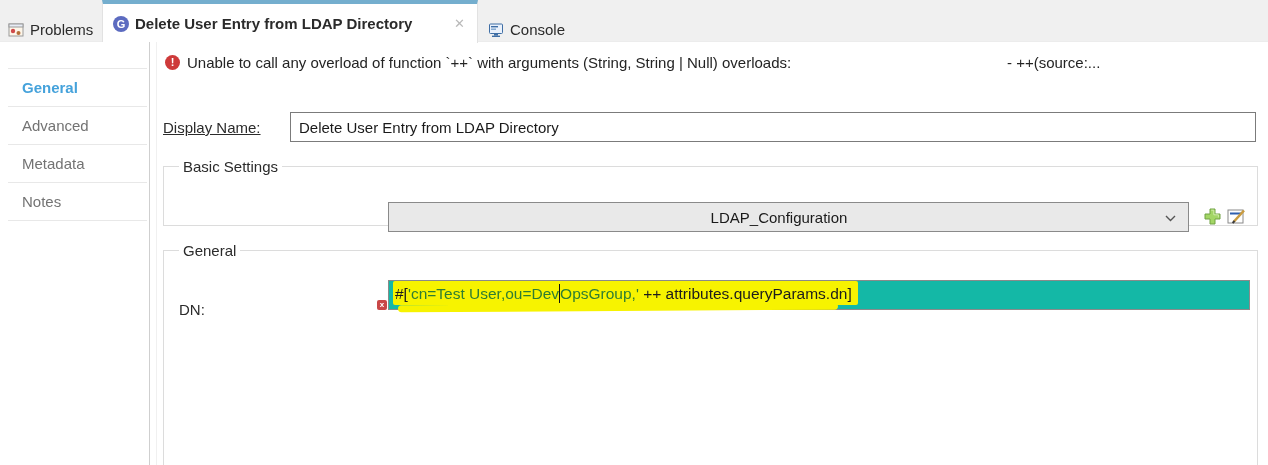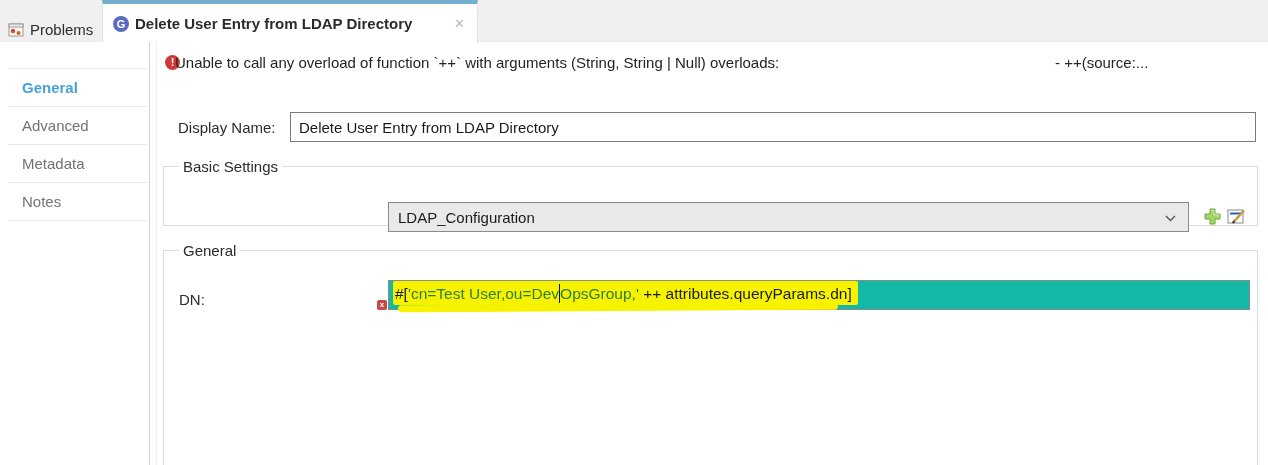--- a/index.html
+++ b/index.html
@@ -34,45 +34,45 @@
   .side-list { margin:26px 2px 0 8px; border-top:1px solid #e8e8e8; }
   .side-item { height:38px; line-height:38px; padding-left:14px;
                border-bottom:1px solid #e8e8e8; color:#737373; cursor:pointer; }
   .side-item.active { color:#45a2db; font-weight:700; }
 
   
   .error-row { position:absolute; left:165px; top:54px; width:1095px; height:20px; }
   .error-icon { position:absolute; left:0; top:1px; width:15px; height:15px;
                 border-radius:50%; background:#ce3a3a; color:#fff; font-size:11px;
                 font-weight:700; text-align:center; line-height:15px; }
-  .error-msg { position:absolute; left:10px; top:0; white-space:nowrap; color:#242424; }
-  .error-detail { position:absolute; left:890px; top:0; white-space:nowrap; color:#242424; }
+  .error-msg { position:absolute; left:22px; top:0; white-space:nowrap; color:#242424; }
+  .error-detail { position:absolute; left:842px; top:0; white-space:nowrap; color:#242424; }
 
   
-  .display-label { position:absolute; left:178px; top:119px; }
+  .display-label { position:absolute; left:163px; top:119px;text-decoration:underline; }
   .display-input { position:absolute; left:290px; top:112px; width:966px; height:30px;
                    border:1px solid #7b7b7b; padding:0 8px; font:inherit; color:#1a1a1a;
                    background:#fff; outline:none; }
 
   
   fieldset.fs { position:absolute; left:163px; width:1095px; margin:0; padding:0;
                 border:1px solid #dcdcdc; }
   .fs-basic   { top:158px; height:68px; }
   .fs-general { top:242px; height:230px; border-bottom:none; }
   fieldset.fs legend { margin-left:15px; padding:0 4px; color:#2b2b2b; }
 
   .cc-label { position:absolute; left:15px; top:33px; white-space:nowrap; }
   .cc-select { position:absolute; left:224px; top:27px; width:801px; height:30px;
                background:#e9e9e9; border:1px solid #8a8a8a; display:flex;
-               align-items:center; padding:0 28px 0 9px; cursor:pointer; color:#1a1a1a; }
+               align-items:center; padding:0 28px 0 9px; cursor:pointer; color:#1a1a1a;justify-content:center; }
   .cc-chevron { position:absolute; right:12px; top:12px; }
   .add-btn  { position:absolute; left:1040px; top:33px; width:17px; height:17px; cursor:pointer; }
   .edit-btn { position:absolute; left:1063px; top:32px; width:20px; height:18px; cursor:pointer; }
 
-  .dn-label { position:absolute; left:15px; top:32px;text-align:center; }
+  .dn-label { position:absolute; left:15px; top:42px;text-align:center; }
   .dn-input { position:absolute; left:224px; top:21px; width:862px; height:30px;
               border:1px solid #8a8a8a; background:#14b8a6; display:flex;
               align-items:flex-start; padding-left:4px; overflow:visible; cursor:text; }
   .dn-badge { position:absolute; left:213px; top:41px; width:10px; height:10px;
               background:#c94747; border-radius:2px; color:#fff; font-size:8px;
               font-weight:700; text-align:center; line-height:10px; }
 
   .marker { position:relative; background:#f7f300; padding:3px 6px 2px 2px;
             white-space:nowrap; font-size:15.5px; border-radius:2px; }
   .marker::after { content:""; position:absolute; left:5px; right:20px; bottom:-6px;
@@ -99,20 +99,30 @@
       </svg>
       <span>Problems</span>
     </div>
 
     <div class="tab tab-active">
       <span class="flow-badge">G</span>
       <span>Delete User Entry from LDAP Directory</span>
       <span class="tab-close">✕</span>
     </div>
 
+    <div class="tab tab-console">
+      <svg class="tab-icon" viewBox="0 0 16 16">
+        <rect x="1.5" y="2" width="13" height="9.5" rx="1" fill="#eaf1fb" stroke="#3f6ea5"></rect>
+        <rect x="3" y="4" width="7" height="1.4" fill="#3f6ea5"></rect>
+        <rect x="3" y="6.5" width="5" height="1.4" fill="#7fa6cf"></rect>
+        <rect x="6" y="12" width="4" height="1.6" fill="#3f6ea5"></rect>
+        <rect x="4" y="13.6" width="8" height="1.4" fill="#3f6ea5"></rect>
+      </svg>
+      <span>Console</span>
+    </div>
   </div>
 
   <div class="sidebar">
     <div class="side-list">
       <div class="side-item active">General</div>
       <div class="side-item">Advanced</div>
       <div class="side-item">Metadata</div>
       <div class="side-item">Notes</div>
     </div>
   </div>

